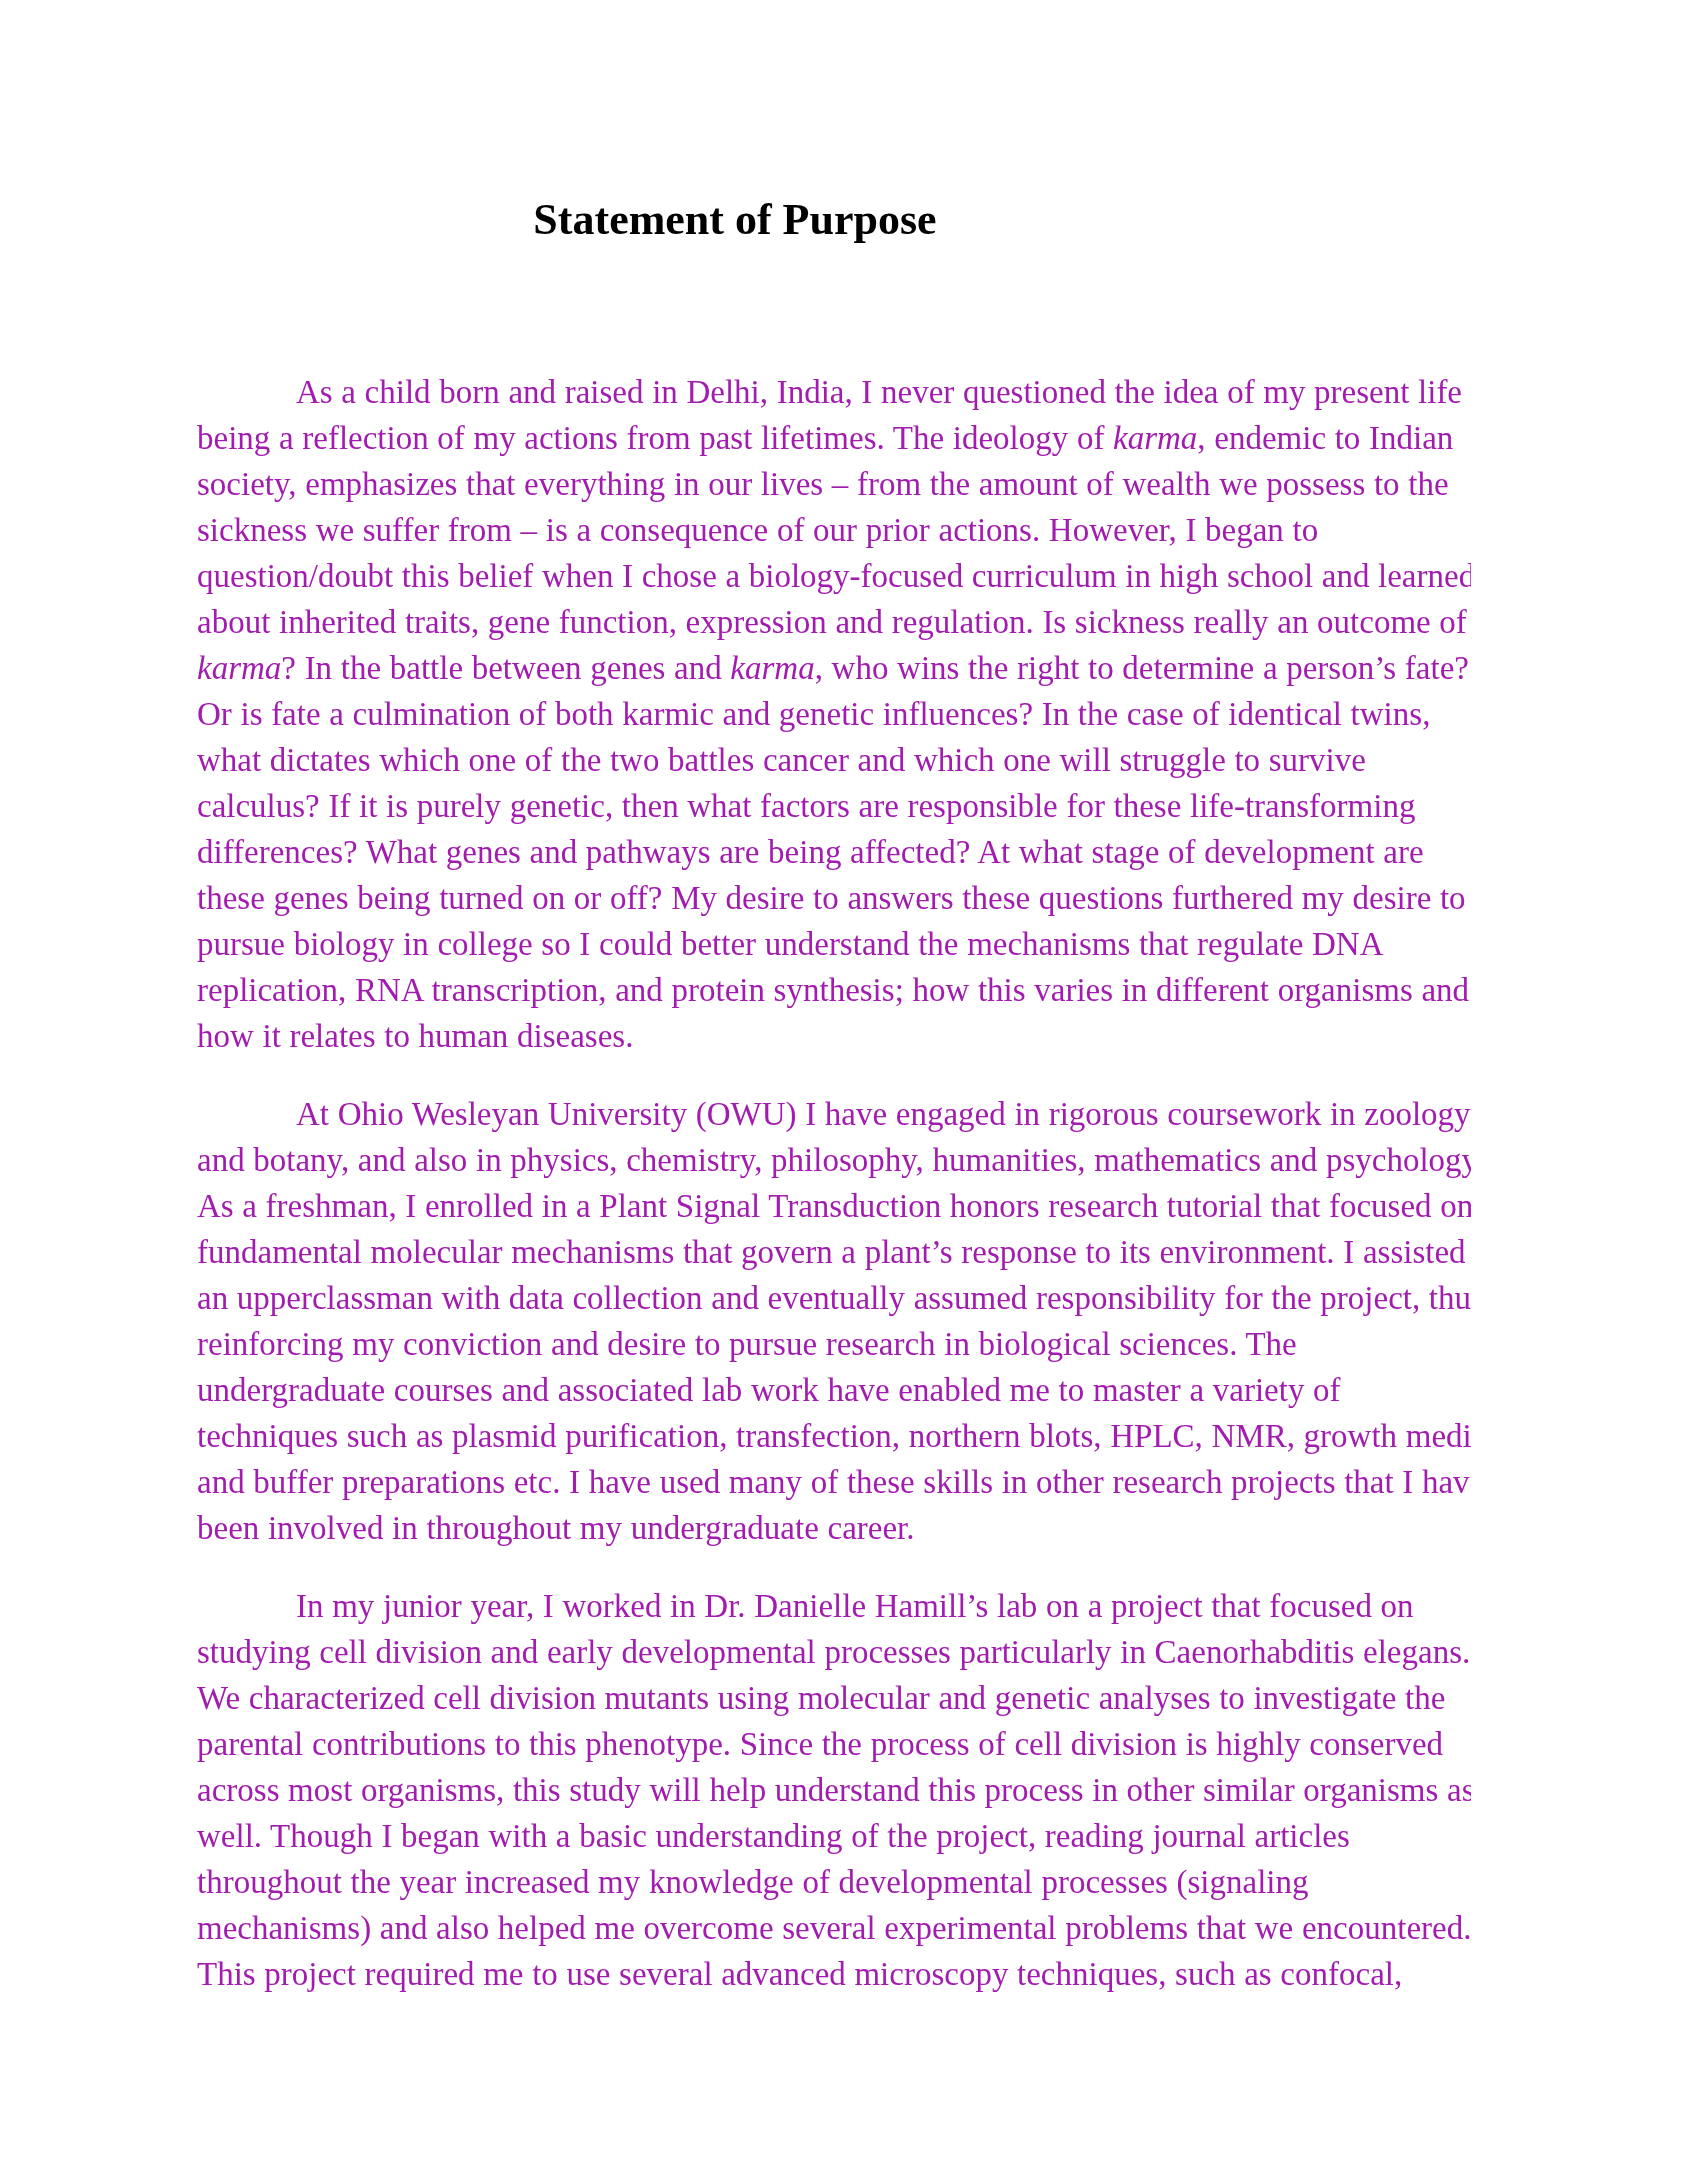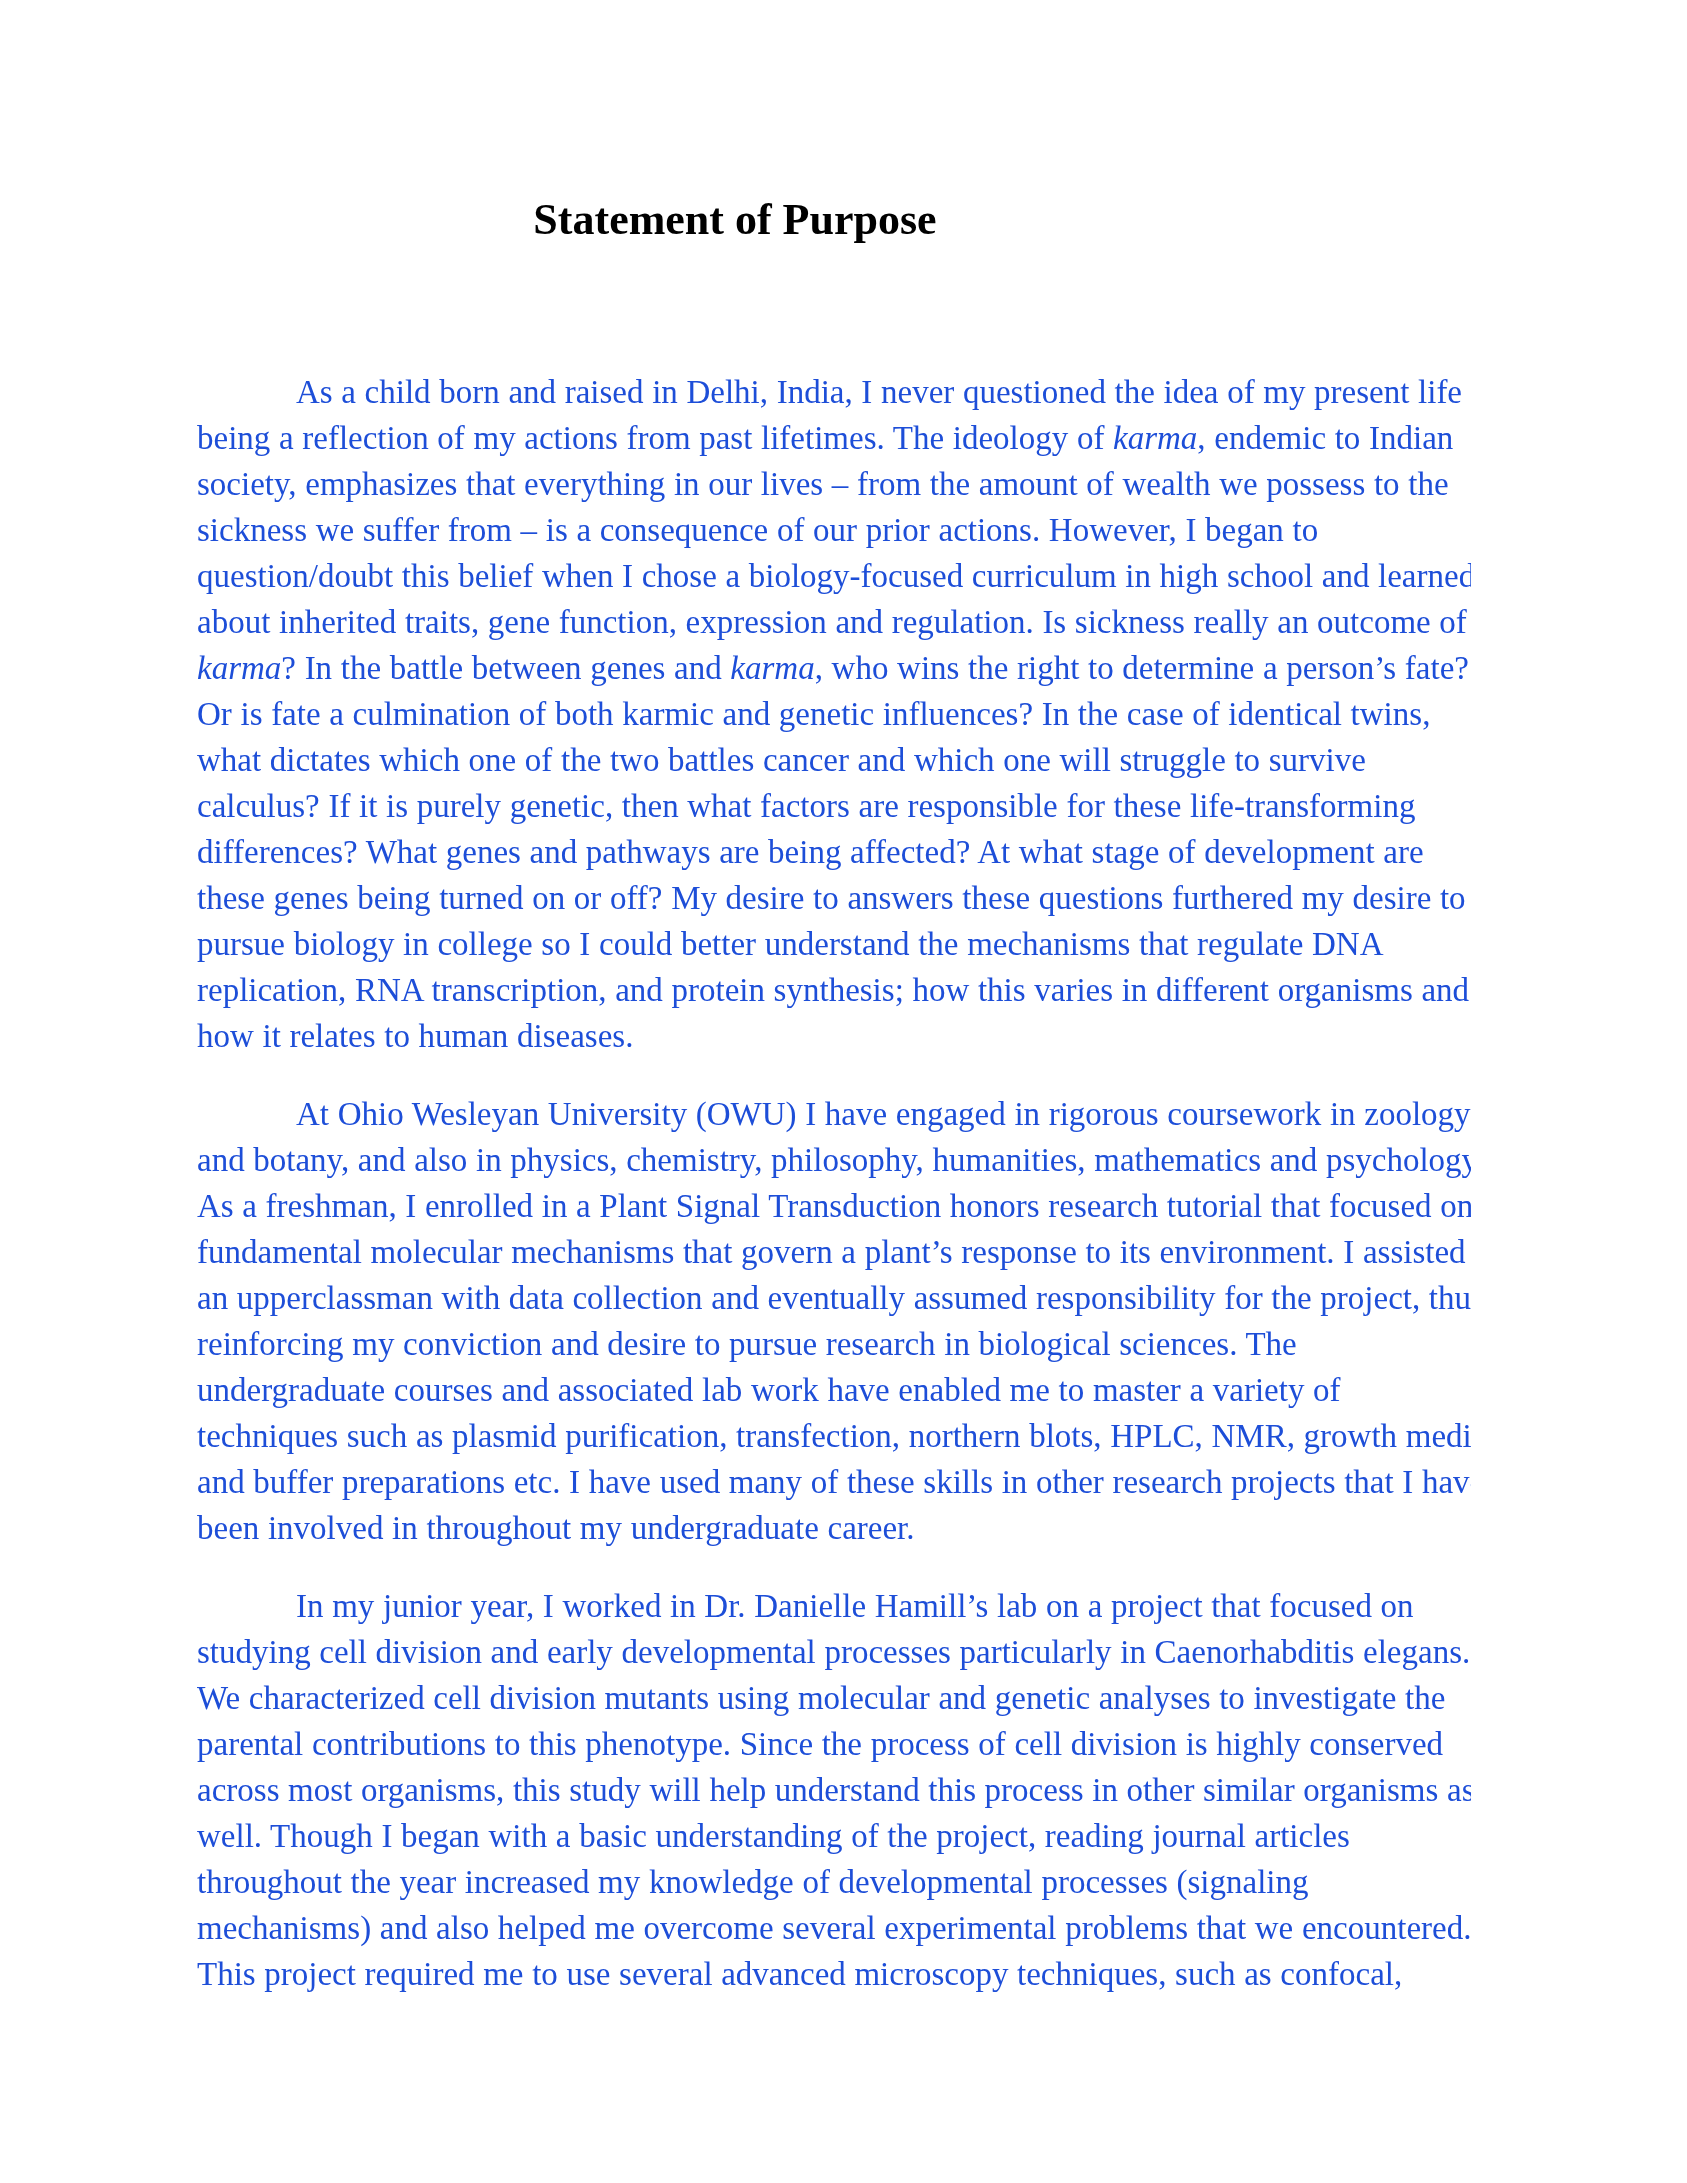--- a/index.html
+++ b/index.html
@@ -33,21 +33,21 @@
   }
   .doc-body {
     width: 1293px;
   }
   .doc-body p.para {
     margin: 0 0 32px 0;
     font-size: 33px;
     line-height: 46px;
     text-indent: 99px;
     text-align: left;
-    color: #1d4ed8;
+    color: #a21caf;
     word-spacing: 0.4px;
   }
   .doc-body p.para em {
     font-style: italic;
   }
 </style>
 </head>
 <body>
 
 <div class="page">

